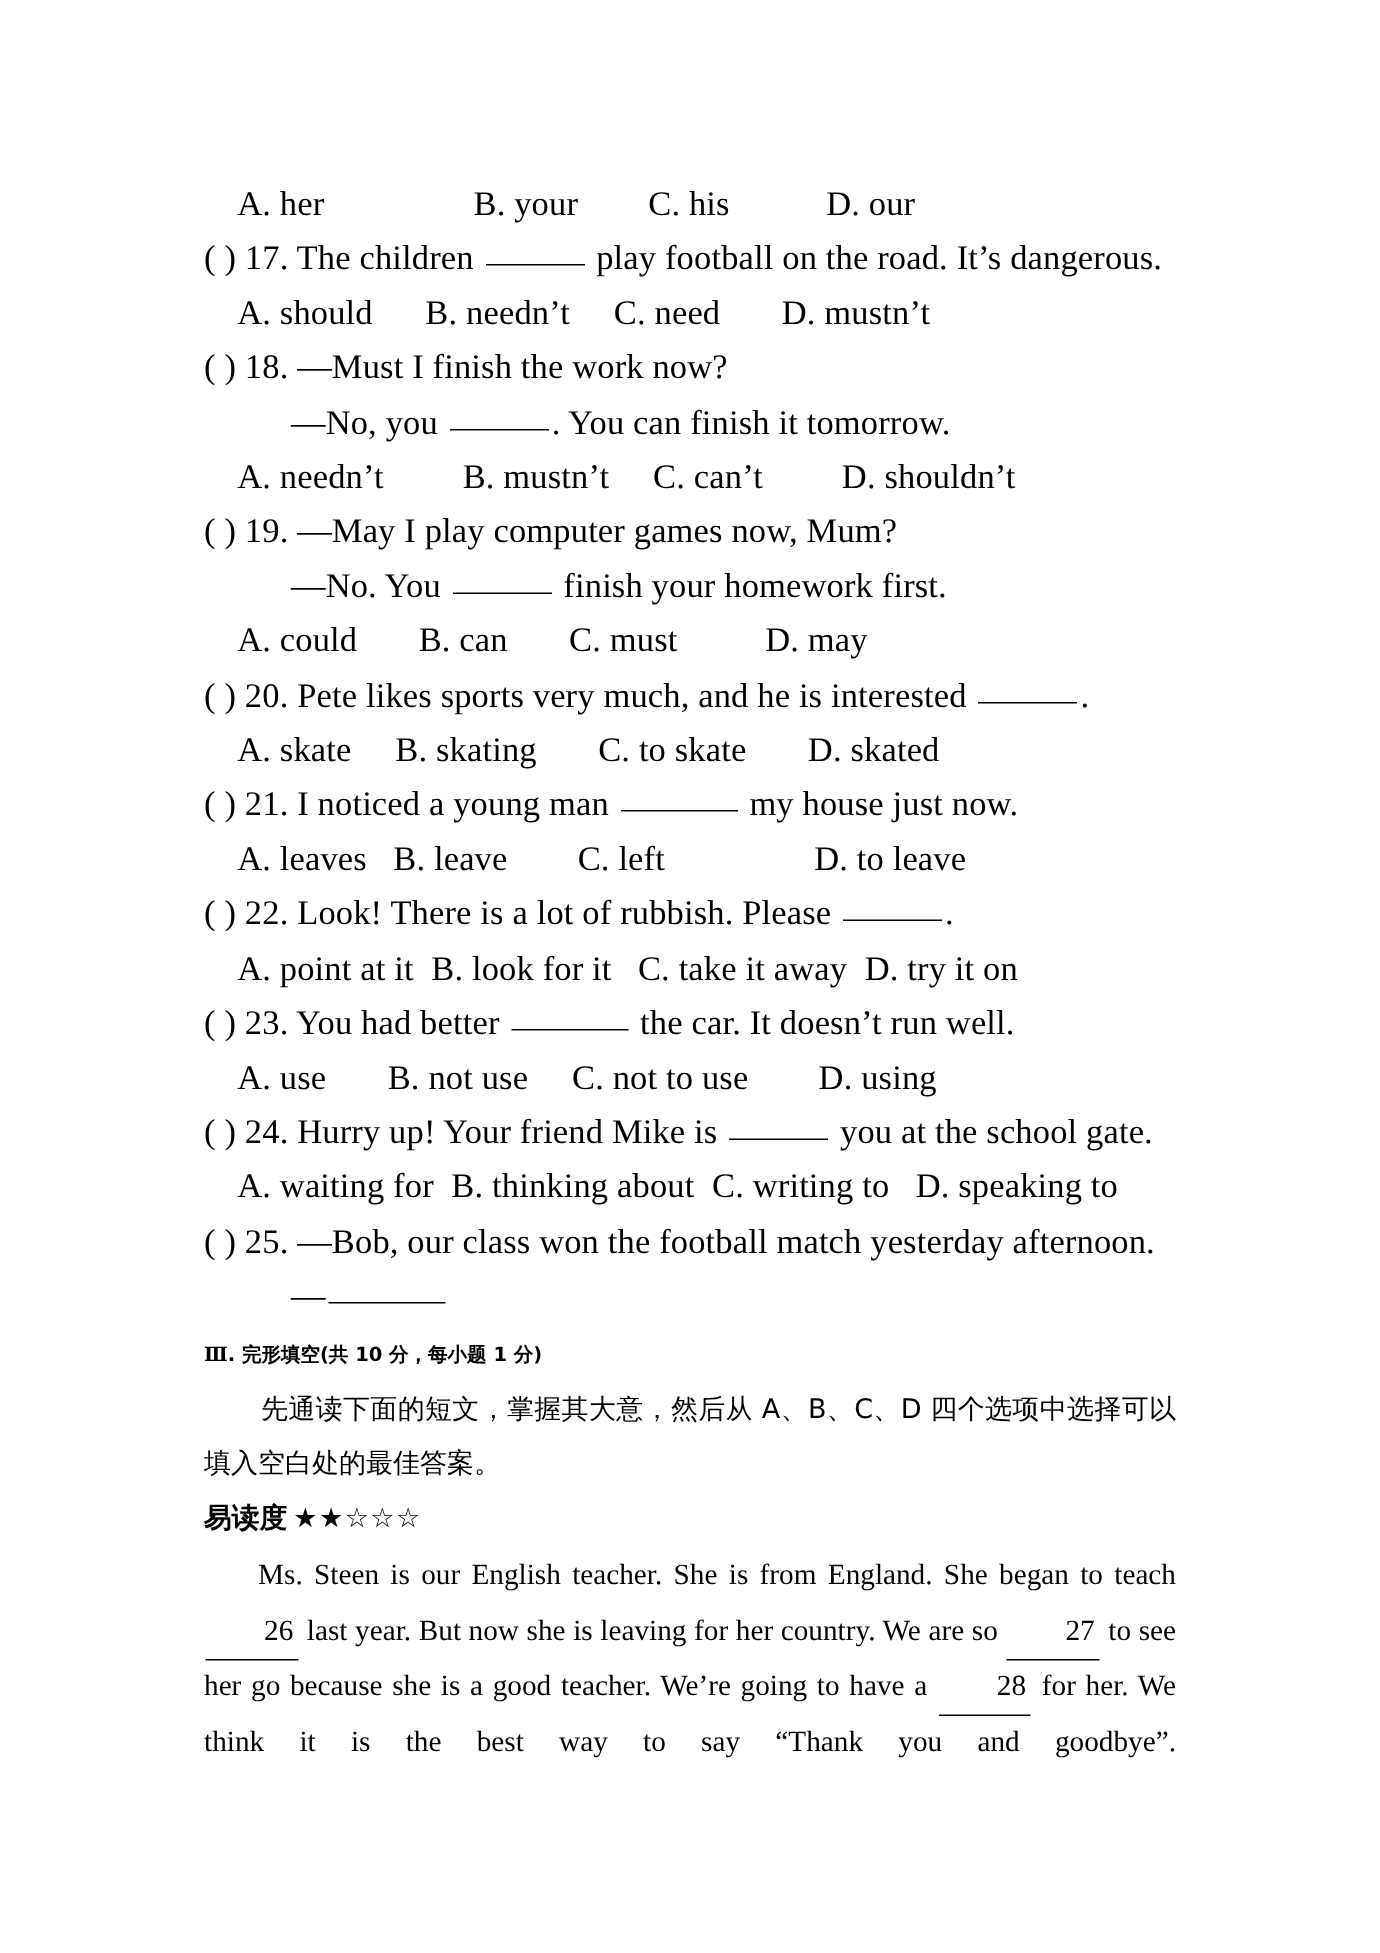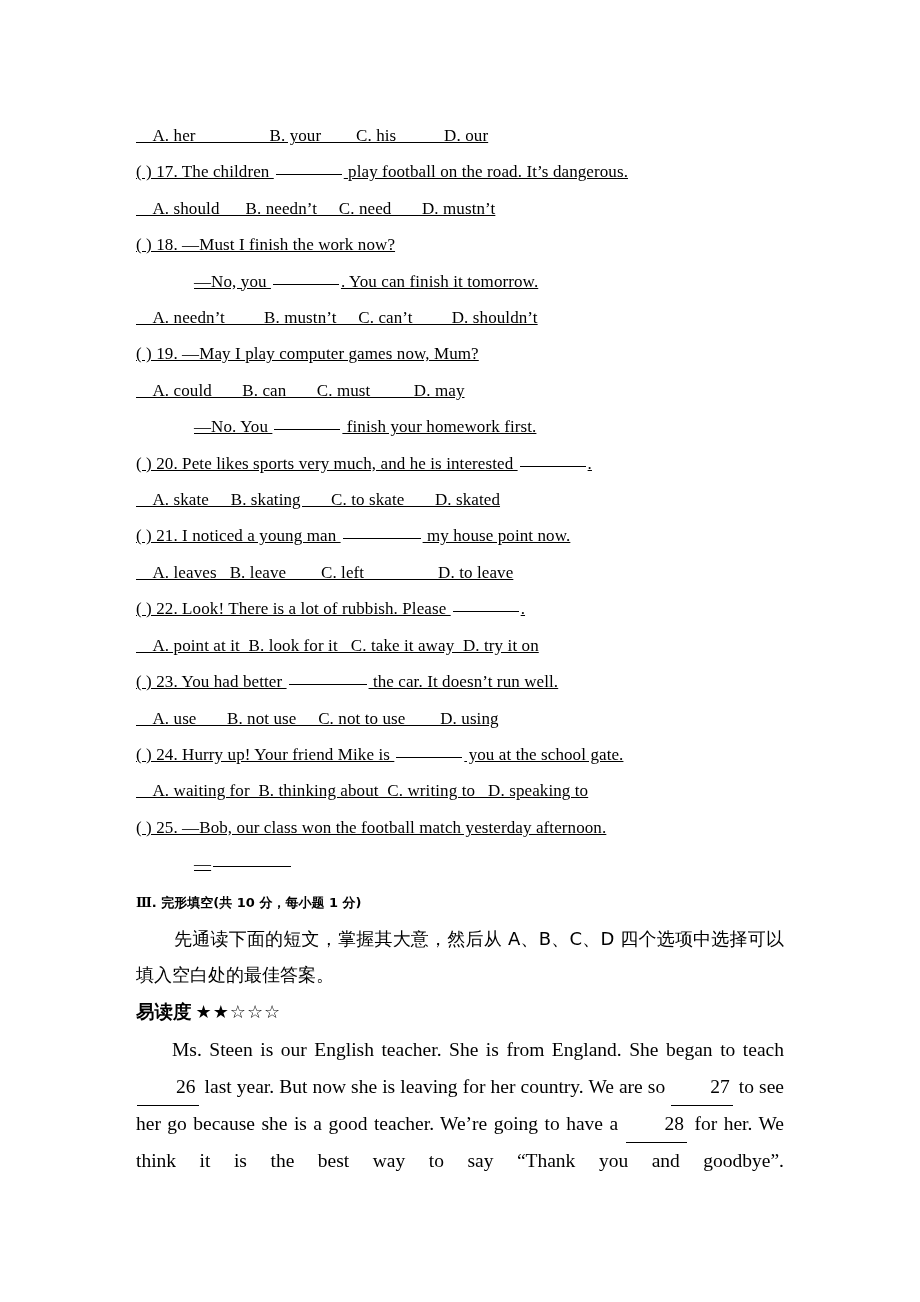--- a/index.html
+++ b/index.html
@@ -25,25 +25,24 @@
   }
   .content {
     position: absolute;
     left: 136px;
     top: 118px;
     width: 660px;
   }
 
   
   .line {
-    font-size: 17px;
+    font-size: 23px;
     line-height: 36.4px;
     white-space: pre;
     letter-spacing: 0.1px;
-    text-decoration: underline;
   }
   .q-line   { text-indent: 0px; }
   .dlg-line { padding-left: 58px; }
 
   
   .blank {
     display: inline-block;
     border-bottom: 1.3px solid #000;
     vertical-align: 2px;
     margin: 0 2px;
@@ -124,27 +123,27 @@
     <div class="line">    A. her                 B. your        C. his           D. our</div>
 
     <div class="line q-line"><span>( ) 17. The children </span><span class="blank b-md"></span><span> play football on the road. It’s dangerous.</span></div>
     <div class="line">    A. should      B. needn’t     C. need       D. mustn’t</div>
 
     <div class="line q-line">( ) 18. —Must I finish the work now?</div>
     <div class="line dlg-line"><span>—No, you </span><span class="blank b-md"></span><span>. You can finish it tomorrow.</span></div>
     <div class="line">    A. needn’t         B. mustn’t     C. can’t         D. shouldn’t</div>
 
     <div class="line q-line">( ) 19. —May I play computer games now, Mum?</div>
+    <div class="line dlg-line"><span>—No. You </span><span class="blank b-md"></span><span> finish your homework first.</span></div>
     <div class="line">    A. could       B. can       C. must          D. may</div>
-    <div class="line dlg-line"><span>—No. You </span><span class="blank b-md"></span><span> finish your homework first.</span></div>
 
     <div class="line q-line"><span>( ) 20. Pete likes sports very much, and he is interested </span><span class="blank b-md"></span><span>.</span></div>
     <div class="line">    A. skate     B. skating       C. to skate       D. skated</div>
 
-    <div class="line q-line"><span>( ) 21. I noticed a young man </span><span class="blank b-lg"></span><span> my house point now.</span></div>
+    <div class="line q-line"><span>( ) 21. I noticed a young man </span><span class="blank b-lg"></span><span> my house just now.</span></div>
     <div class="line">    A. leaves   B. leave        C. left                 D. to leave</div>
 
     <div class="line q-line"><span>( ) 22. Look! There is a lot of rubbish. Please </span><span class="blank b-md"></span><span>.</span></div>
     <div class="line">    A. point at it  B. look for it   C. take it away  D. try it on</div>
 
     <div class="line q-line"><span>( ) 23. You had better </span><span class="blank b-lg"></span><span> the car. It doesn’t run well.</span></div>
     <div class="line">    A. use       B. not use     C. not to use        D. using</div>
 
     <div class="line q-line"><span>( ) 24. Hurry up! Your friend Mike is </span><span class="blank b-md"></span><span> you at the school gate.</span></div>
     <div class="line">    A. waiting for  B. thinking about  C. writing to   D. speaking to</div>

